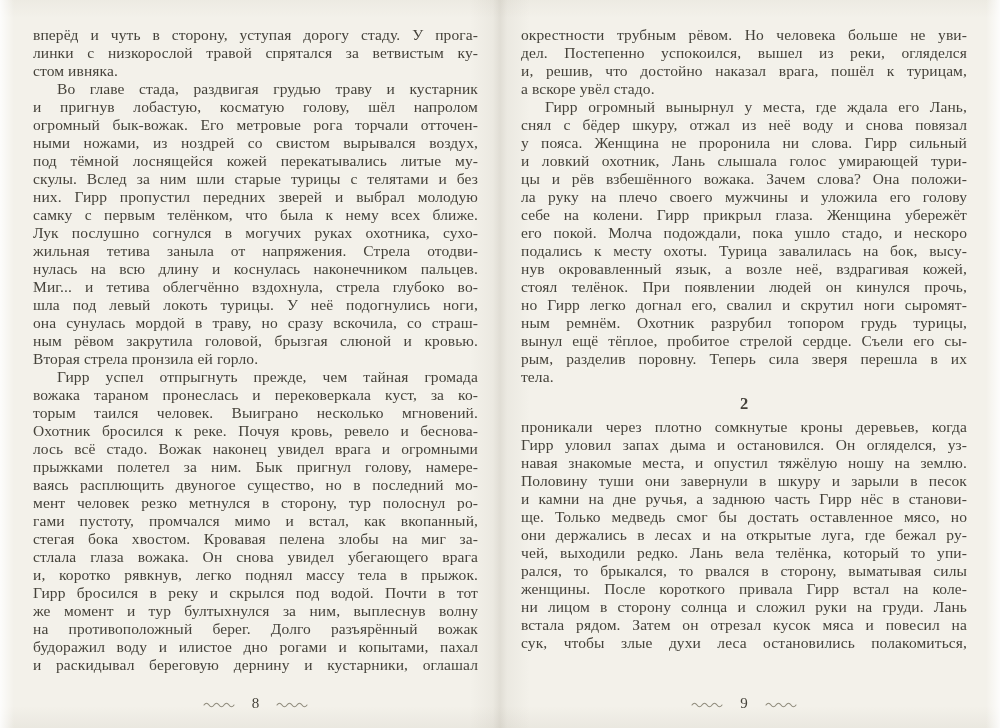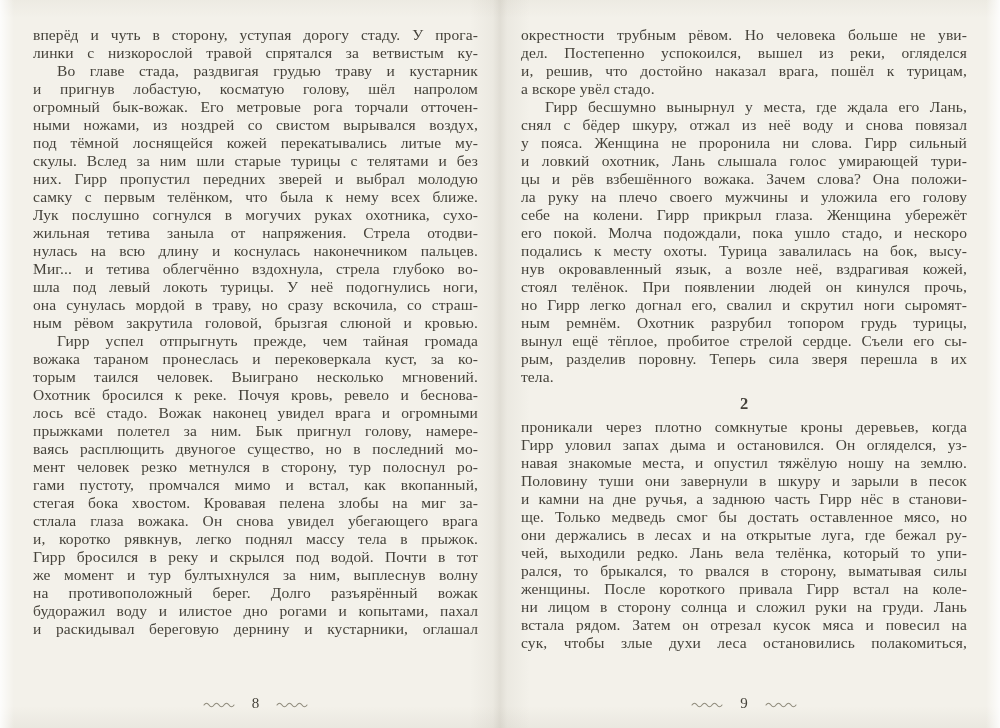--- a/index.html
+++ b/index.html
@@ -88,37 +88,39 @@
 </head>
 <body>
 
 <div class="spread">
 
   <div class="page left">
     <div class="text-area">
         <div class="para">
           <div class="line">вперёд и чуть в сторону, уступая дорогу стаду. У прога-</div>
           <div class="line">линки с низкорослой травой спрятался за ветвистым ку-</div>
+          <div class="line last">стом ивняка.</div>
         </div>
         <div class="para">
           <div class="line indent">Во главе стада, раздвигая грудью траву и кустарник</div>
           <div class="line">и пригнув лобастую, косматую голову, шёл напролом</div>
           <div class="line">огромный бык-вожак. Его метровые рога торчали отточен-</div>
           <div class="line">ными ножами, из ноздрей со свистом вырывался воздух,</div>
           <div class="line">под тёмной лоснящейся кожей перекатывались литые му-</div>
           <div class="line">скулы. Вслед за ним шли старые турицы с телятами и без</div>
           <div class="line">них. Гирр пропустил передних зверей и выбрал молодую</div>
           <div class="line">самку с первым телёнком, что была к нему всех ближе.</div>
           <div class="line">Лук послушно согнулся в могучих руках охотника, сухо-</div>
           <div class="line">жильная тетива заныла от напряжения. Стрела отодви-</div>
           <div class="line">нулась на всю длину и коснулась наконечником пальцев.</div>
           <div class="line">Миг... и тетива облегчённо вздохнула, стрела глубоко во-</div>
           <div class="line">шла под левый локоть турицы. У неё подогнулись ноги,</div>
           <div class="line">она сунулась мордой в траву, но сразу вскочила, со страш-</div>
           <div class="line">ным рёвом закрутила головой, брызгая слюной и кровью.</div>
+          <div class="line last">Вторая стрела пронзила ей горло.</div>
         </div>
         <div class="para">
           <div class="line indent">Гирр успел отпрыгнуть прежде, чем тайная громада</div>
           <div class="line">вожака тараном пронеслась и перековеркала куст, за ко-</div>
           <div class="line">торым таился человек. Выиграно несколько мгновений.</div>
           <div class="line">Охотник бросился к реке. Почуя кровь, ревело и беснова-</div>
           <div class="line">лось всё стадо. Вожак наконец увидел врага и огромными</div>
           <div class="line">прыжками полетел за ним. Бык пригнул голову, намере-</div>
           <div class="line">ваясь расплющить двуногое существо, но в последний мо-</div>
           <div class="line">мент человек резко метнулся в сторону, тур полоснул ро-</div>
@@ -146,21 +148,21 @@
 
   <div class="page right">
     <div class="text-area">
         <div class="para">
           <div class="line">окрестности трубным рёвом. Но человека больше не уви-</div>
           <div class="line">дел. Постепенно успокоился, вышел из реки, огляделся</div>
           <div class="line">и, решив, что достойно наказал врага, пошёл к турицам,</div>
           <div class="line last">а вскоре увёл стадо.</div>
         </div>
         <div class="para">
-          <div class="line indent">Гирр бесшумно вынырнул у места, где ждала его Лань,</div>
+          <div class="line indent">Гирр огромный вынырнул у места, где ждала его Лань,</div>
           <div class="line">снял с бёдер шкуру, отжал из неё воду и снова повязал</div>
           <div class="line">у пояса. Женщина не проронила ни слова. Гирр сильный</div>
           <div class="line">и ловкий охотник, Лань слышала голос умирающей тури-</div>
           <div class="line">цы и рёв взбешённого вожака. Зачем слова? Она положи-</div>
           <div class="line">ла руку на плечо своего мужчины и уложила его голову</div>
           <div class="line">себе на колени. Гирр прикрыл глаза. Женщина убережёт</div>
           <div class="line">его покой. Молча подождали, пока ушло стадо, и нескоро</div>
           <div class="line">подались к месту охоты. Турица завалилась на бок, высу-</div>
           <div class="line">нув окровавленный язык, а возле неё, вздрагивая кожей,</div>
           <div class="line">стоял телёнок. При появлении людей он кинулся прочь,</div>

